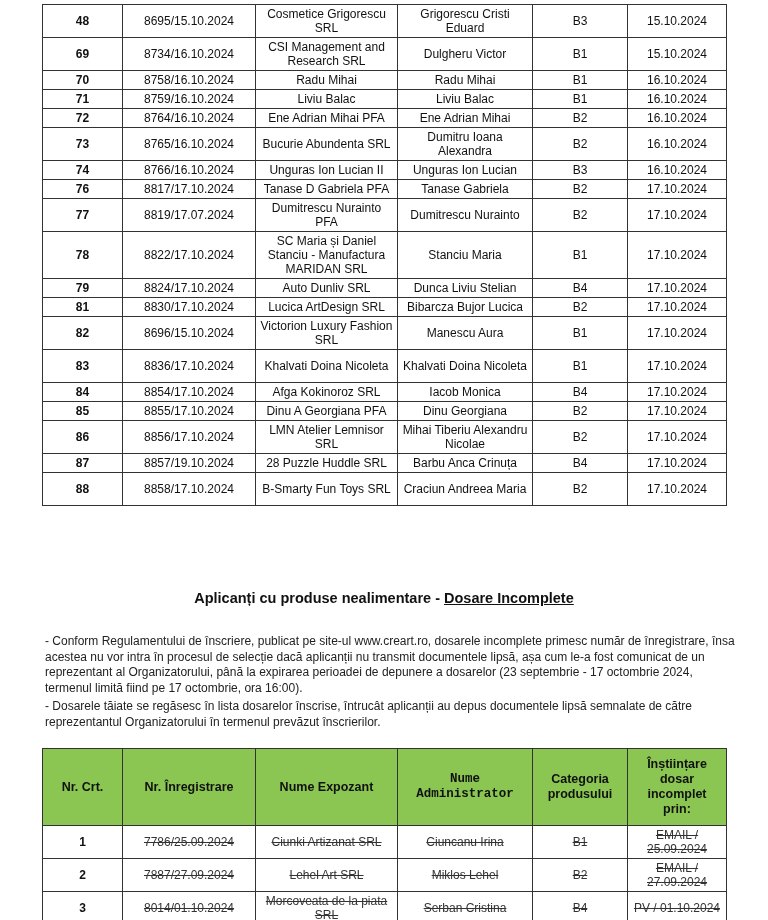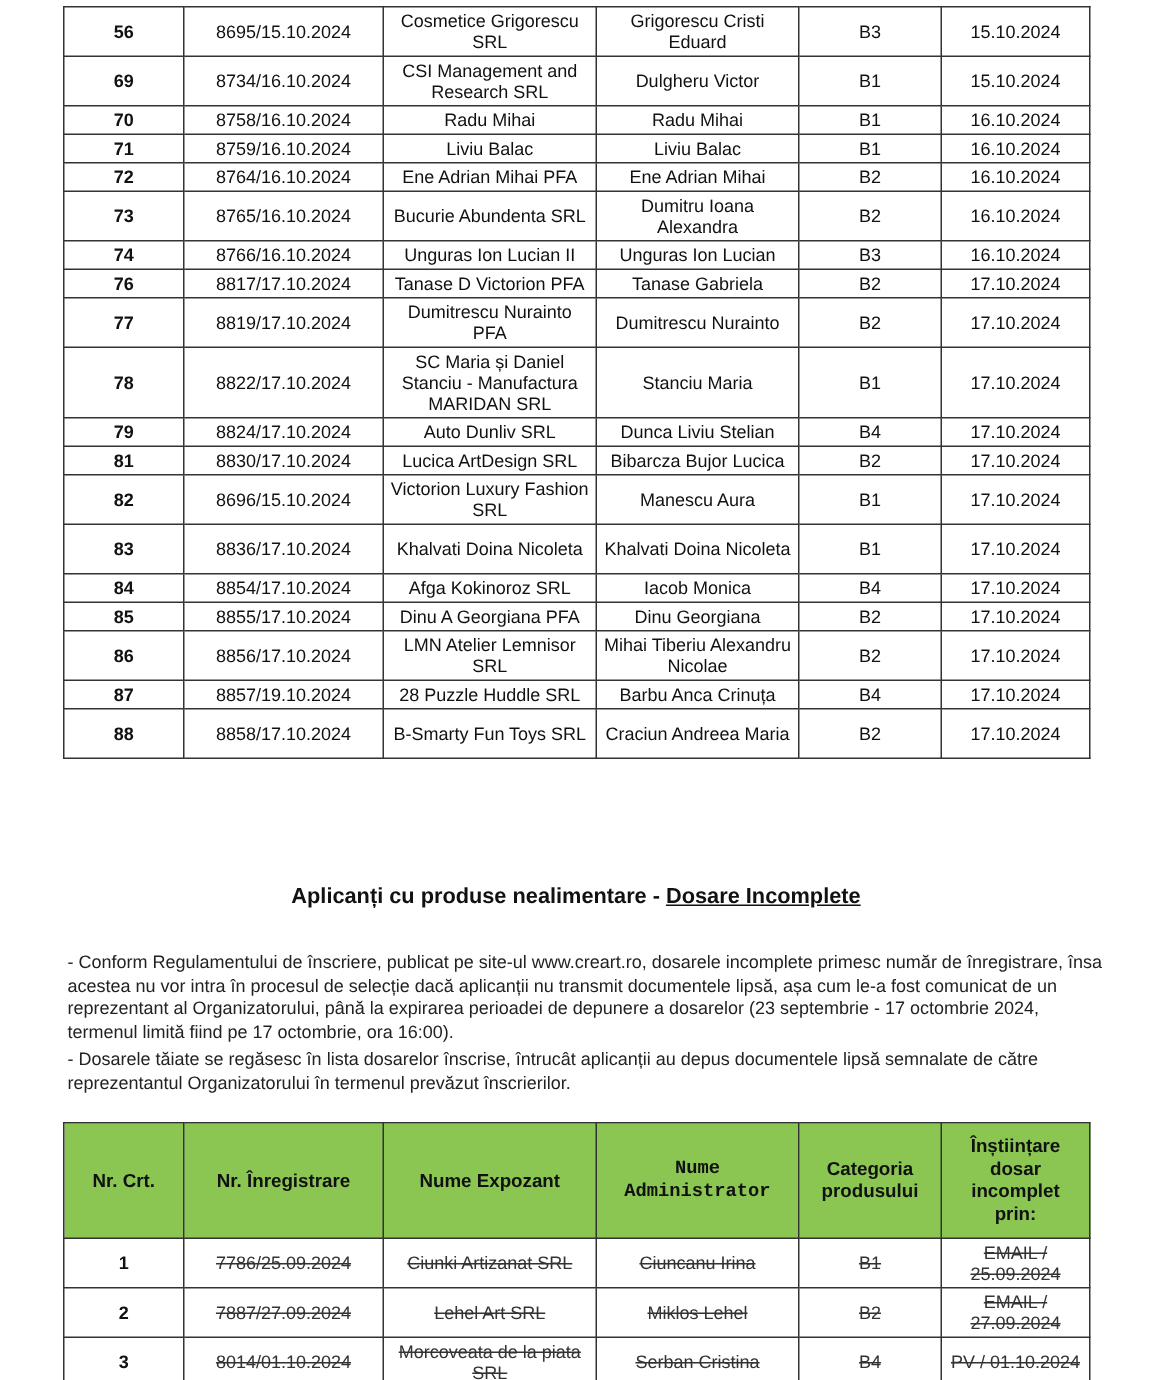--- a/index.html
+++ b/index.html
@@ -48,21 +48,21 @@
   <colgroup>
       <col class="c1">
       <col class="c2">
       <col class="c3">
       <col class="c4">
       <col class="c5">
       <col class="c6">
     </colgroup>
   <tbody id="t1-body">
       <tr class="h2">
-        <td class="nr">56</td>
+        <td class="nr">48</td>
         <td>8695/15.10.2024</td>
         <td>Cosmetice Grigorescu SRL</td>
         <td>Grigorescu Cristi Eduard</td>
         <td>B3</td>
         <td>15.10.2024</td>
       </tr>
       <tr class="h2">
         <td class="nr">69</td>
         <td>8734/16.10.2024</td>
         <td>CSI Management and Research SRL</td>
@@ -106,28 +106,28 @@
         <td class="nr">74</td>
         <td>8766/16.10.2024</td>
         <td>Unguras Ion Lucian II</td>
         <td>Unguras Ion Lucian</td>
         <td>B3</td>
         <td>16.10.2024</td>
       </tr>
       <tr class="h1">
         <td class="nr">76</td>
         <td>8817/17.10.2024</td>
-        <td>Tanase D Victorion PFA</td>
+        <td>Tanase D Gabriela PFA</td>
         <td>Tanase Gabriela</td>
         <td>B2</td>
         <td>17.10.2024</td>
       </tr>
       <tr class="h2">
         <td class="nr">77</td>
-        <td>8819/17.10.2024</td>
+        <td>8819/17.07.2024</td>
         <td>Dumitrescu Nurainto PFA</td>
         <td>Dumitrescu Nurainto</td>
         <td>B2</td>
         <td>17.10.2024</td>
       </tr>
       <tr class="h3">
         <td class="nr">78</td>
         <td>8822/17.10.2024</td>
         <td>SC Maria și Daniel Stanciu - Manufactura MARIDAN SRL</td>
         <td>Stanciu Maria</td>

